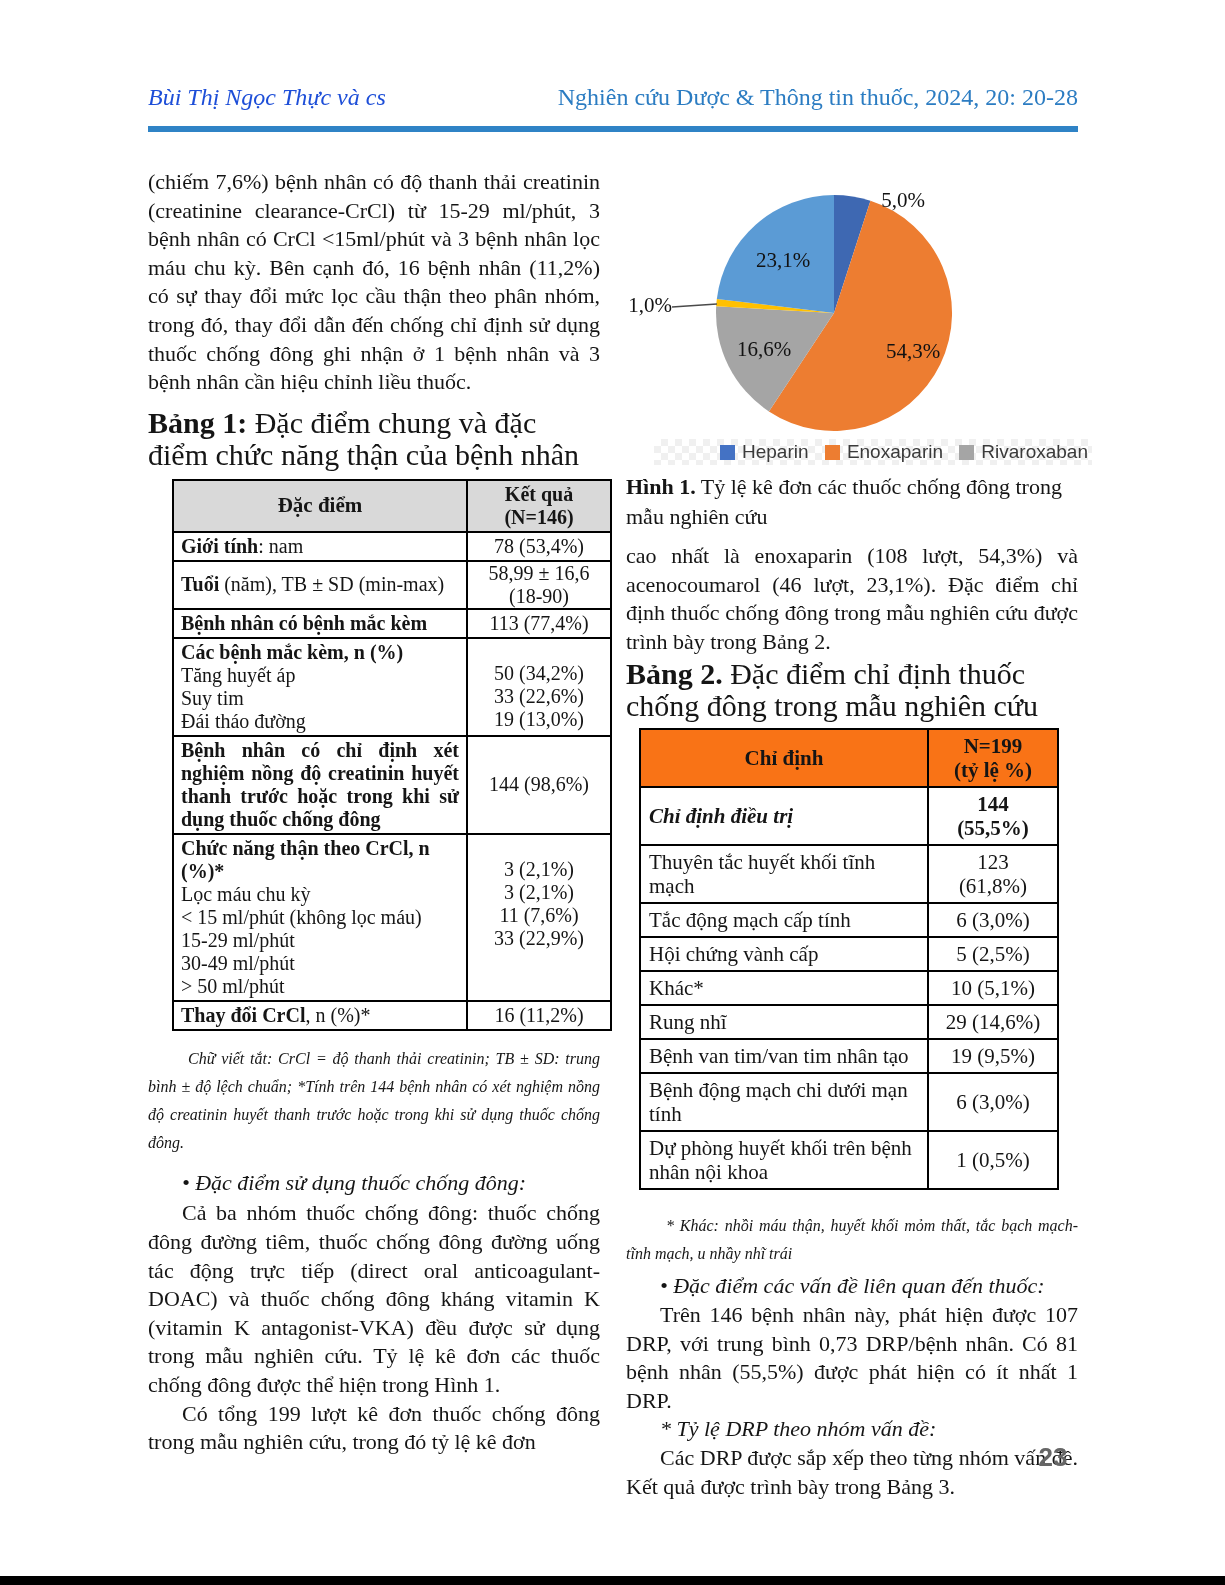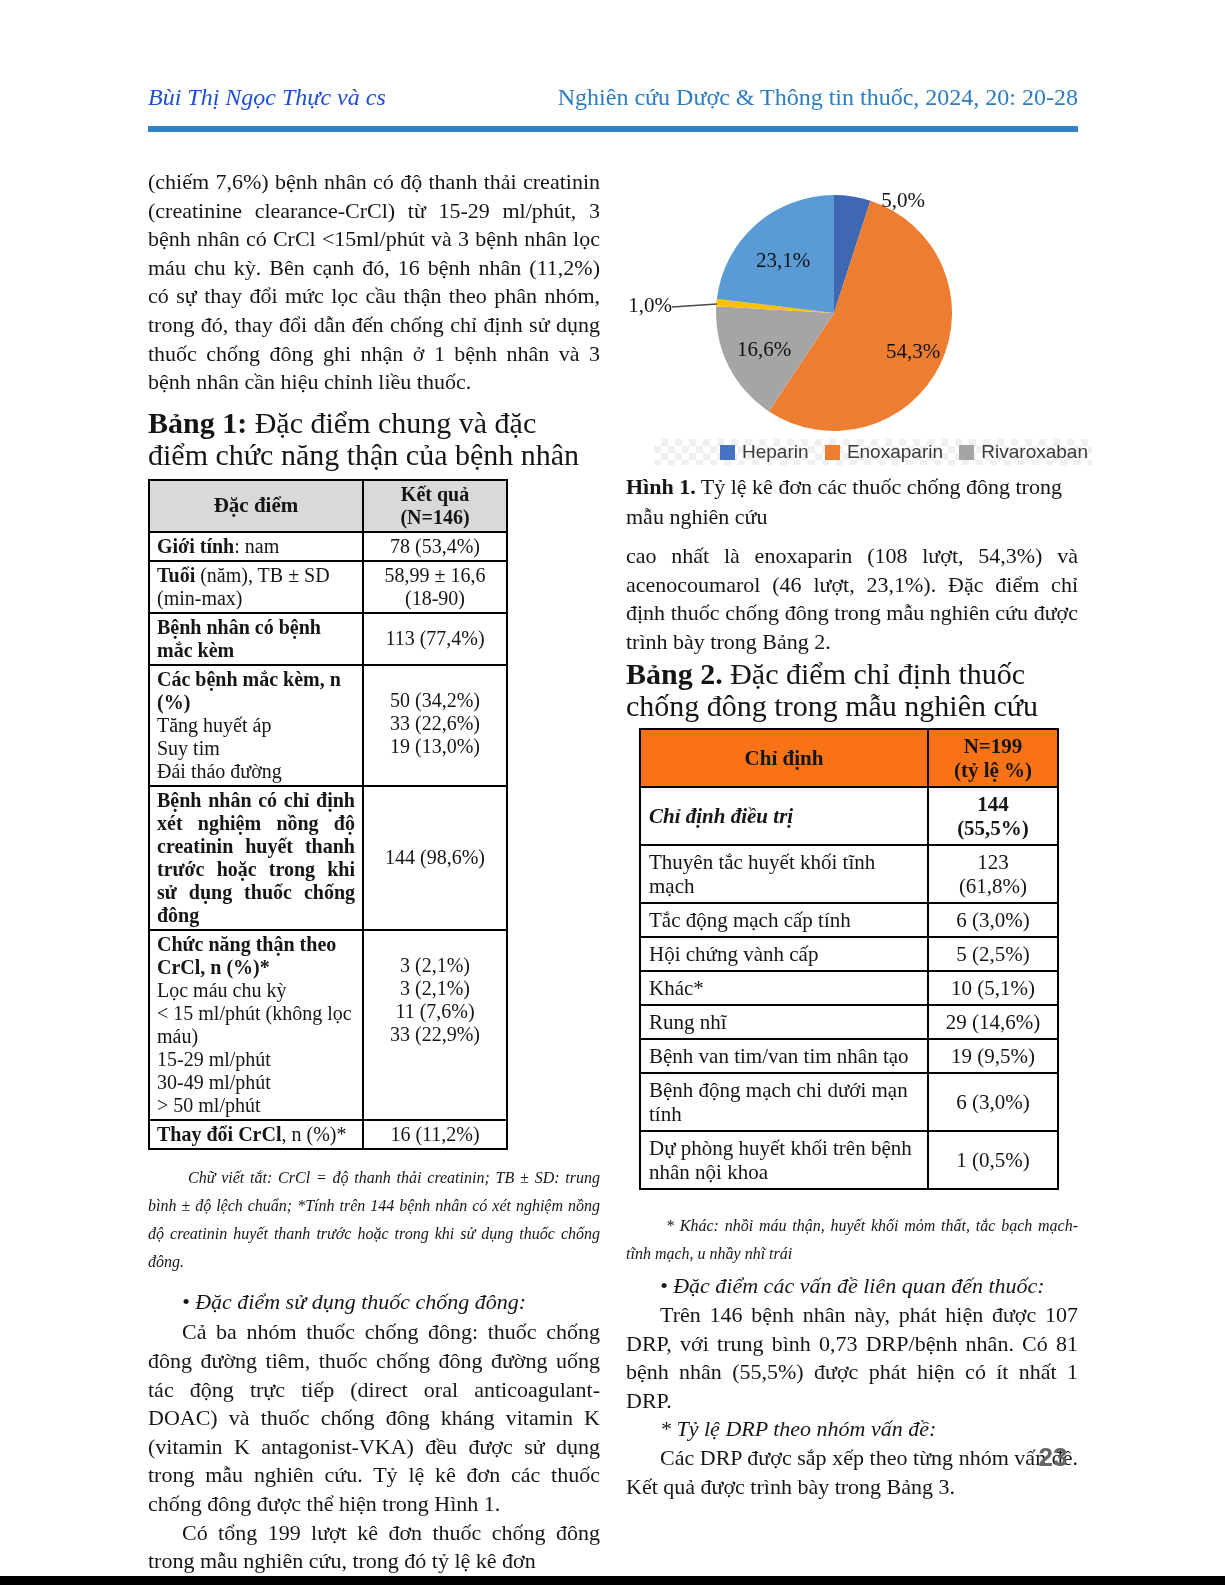--- a/index.html
+++ b/index.html
@@ -14,21 +14,21 @@
   .col-left{left:148px;top:168px;width:452px;}
   .col-right{left:626px;top:168px;width:452px;}
   .para{font-size:22px;line-height:28.6px;text-align:justify;}
   .indent{text-indent:34px;}
   .it{font-style:italic;}
   .b{font-weight:bold;}
   .ml{white-space:pre-line;}
   .tbl-title{text-align:left;font-size:30px;line-height:32px;margin:10px 0 8px 0;}
   
   table{border-collapse:collapse;}
-  .t1{margin-left:0;width:360px;table-layout:fixed;}
+  .t1{margin-left:24px;width:440px;table-layout:fixed;}
   .t1 td{border:2px solid #000;font-size:20px;line-height:23px;padding:2px 7px;vertical-align:middle;}
   .t1 .c2{width:128px;}
   .t1 .hd{background:#d9d9d9;text-align:center;font-weight:bold;}
   .t1 .val{text-align:center;padding:0 2px;}
   .t1 .line{min-height:23px;}
   .t1 .vtop{vertical-align:top;}
   .t1 .just{text-align:justify;}
   
   .t2{margin-left:13px;width:420px;table-layout:fixed;}
   .t2 td{border:2px solid #000;font-size:21px;line-height:24px;padding:4px 8px;vertical-align:middle;}

